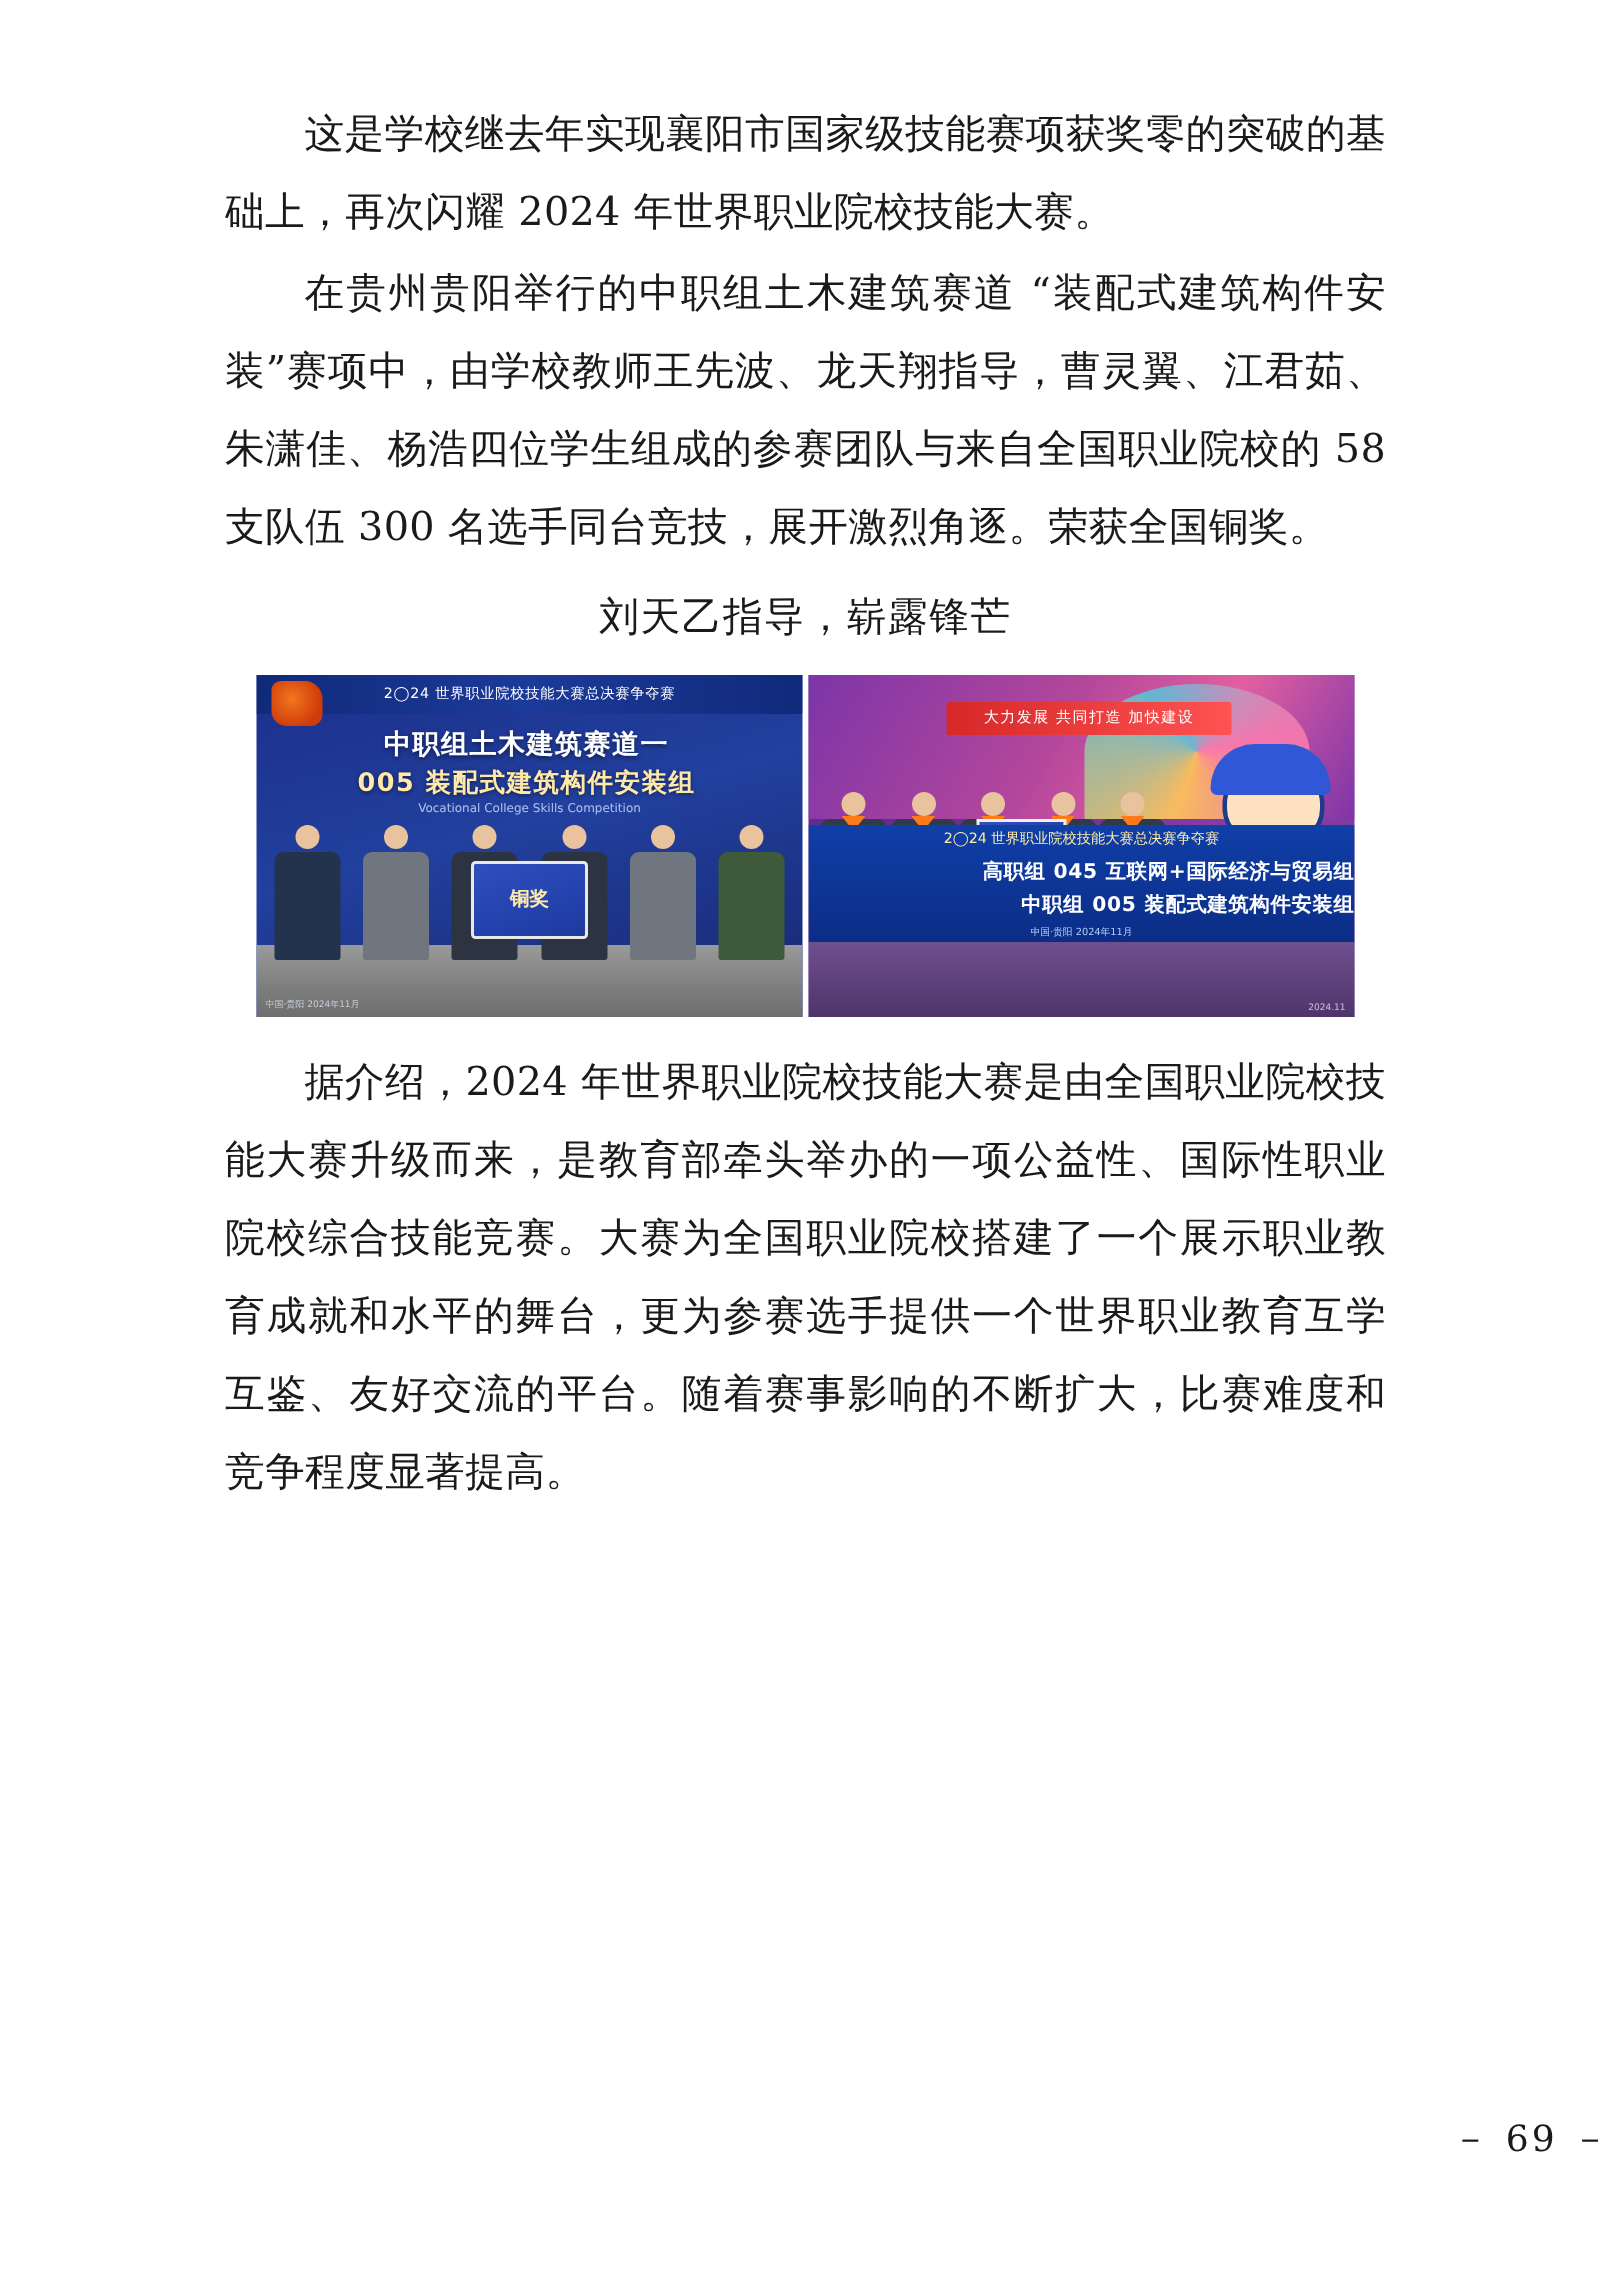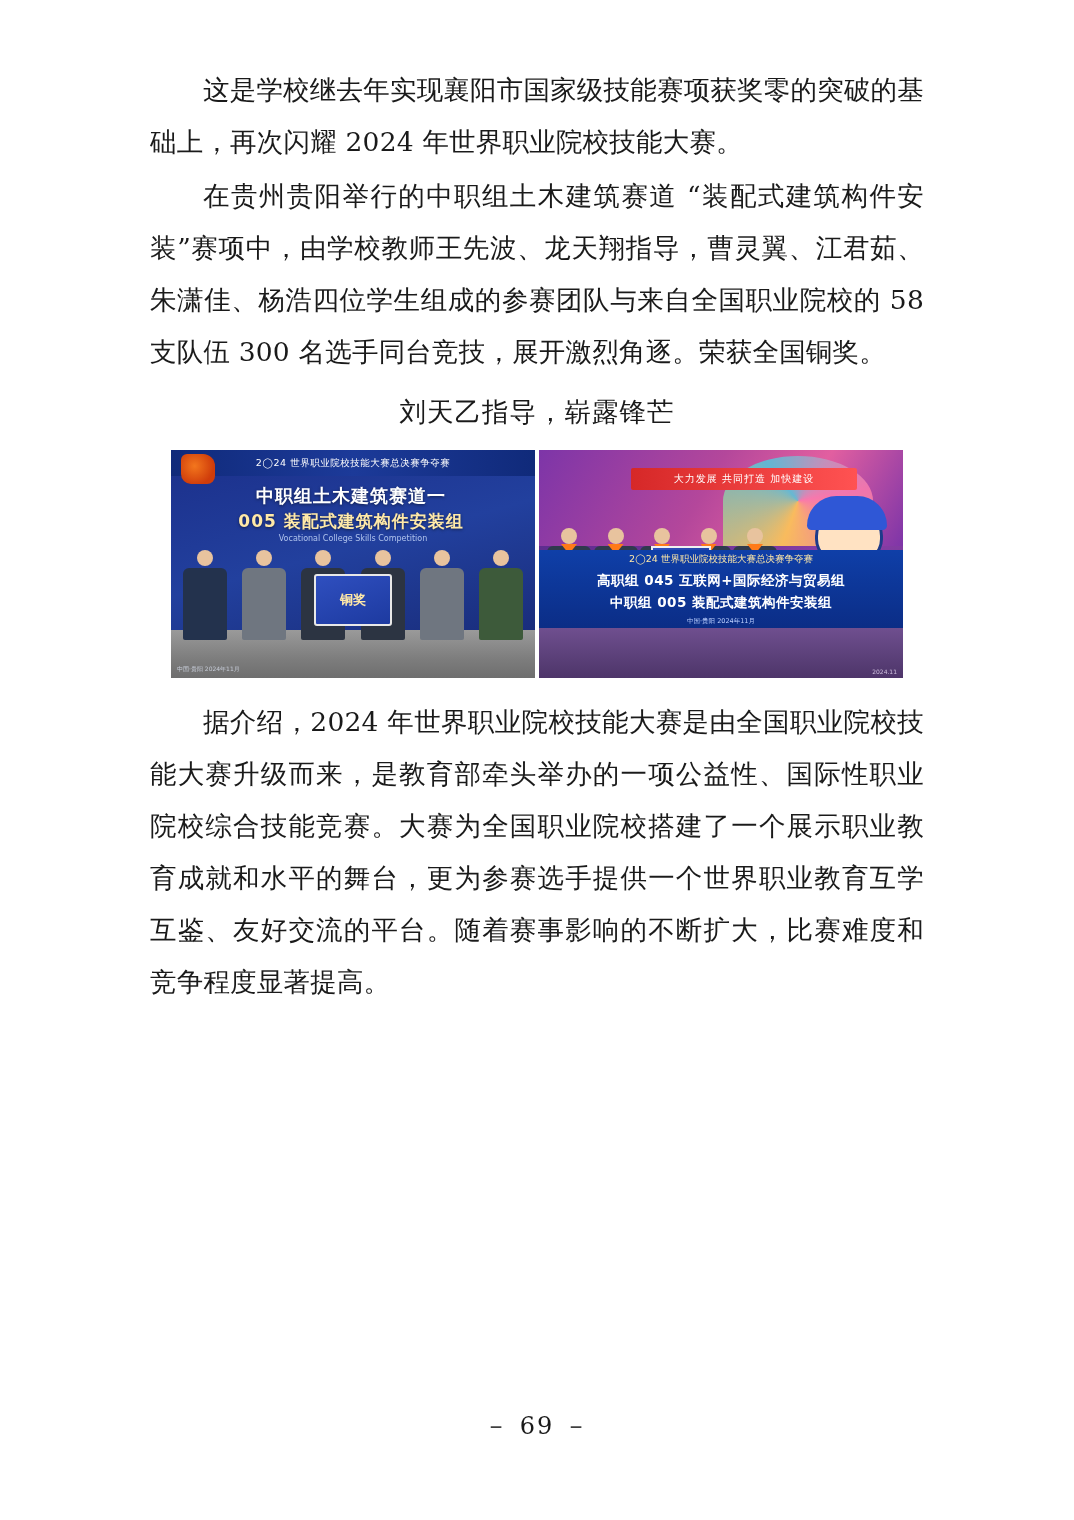--- a/index.html
+++ b/index.html
@@ -171,21 +171,21 @@
     right: 30px; top: 6px;
     width: 150px; height: 90px;
     border-radius: 50% 50% 0 0;
     background: conic-gradient(from 200deg, #ffd34d, #4ad0e0, #ff7fb0, #ffd34d);
     opacity: .8;
     filter: blur(0.4px);
   }
   .rp-redband {
     position: absolute;
     left: 92px; top: 18px;
-    width: 226px; height: 22px;
+    width: 190px; height: 22px;
     background: linear-gradient(90deg, #d62828, #ff5252);
     color: #fff;
     font-size: 10px;
     line-height: 22px;
     text-align: center;
     letter-spacing: 1px;
     font-family: "DejaVu Sans", "Liberation Sans", sans-serif;
     border-radius: 2px;
   }
   .rp-mascot {
@@ -226,21 +226,21 @@
   }
   .rp-b-line0 {
     position: absolute; left: 0; right: 0; top: 3px;
     text-align: center;
     font-size: 9.5px;
     color: #ffe9a8;
     font-family: "DejaVu Sans", "Liberation Sans", sans-serif;
   }
   .rp-b-line1, .rp-b-line2 {
     position: absolute; left: 0; right: 0;
-    text-align: center;
+    text-align: right;
     font-weight: bold;
     font-size: 13.5px;
     font-family: "DejaVu Sans", "Liberation Sans", sans-serif;
     letter-spacing: .5px;
   }
   .rp-b-line1 { top: 22px; }
   .rp-b-line2 { top: 44px; }
   .rp-b-line3 {
     position: absolute; left: 0; right: 0; bottom: 2px;
     text-align: center;
@@ -288,21 +288,21 @@
     right: 6px; bottom: 3px;
     color: #e8dcf5;
     font-size: 6px;
     opacity: .8;
     font-family: "DejaVu Sans", "Liberation Sans", sans-serif;
   }
   .page-number {
     position: absolute;
     left: 0; right: 0;
     bottom: 78px;
-    text-align: center;
+    text-align: right;
     font-size: 24px;
     letter-spacing: 2px;
     font-family: "DejaVu Serif", "Liberation Serif", serif;
   }
 </style>
 </head>
 <body>
 
 <div class="page">
 

